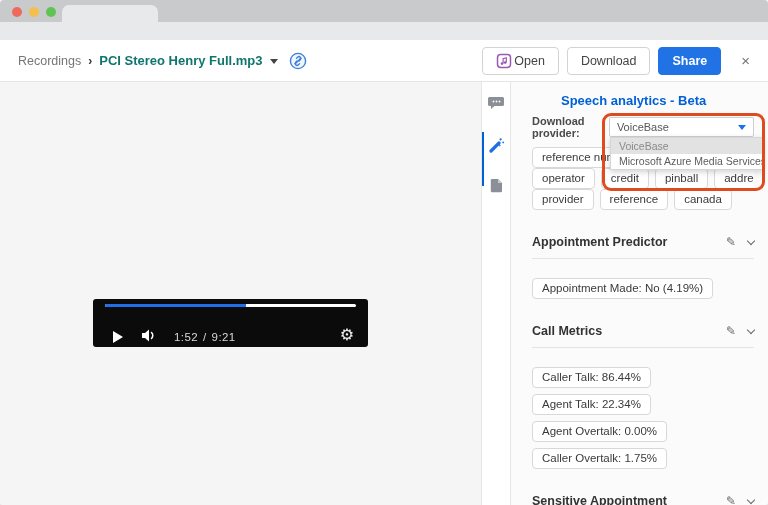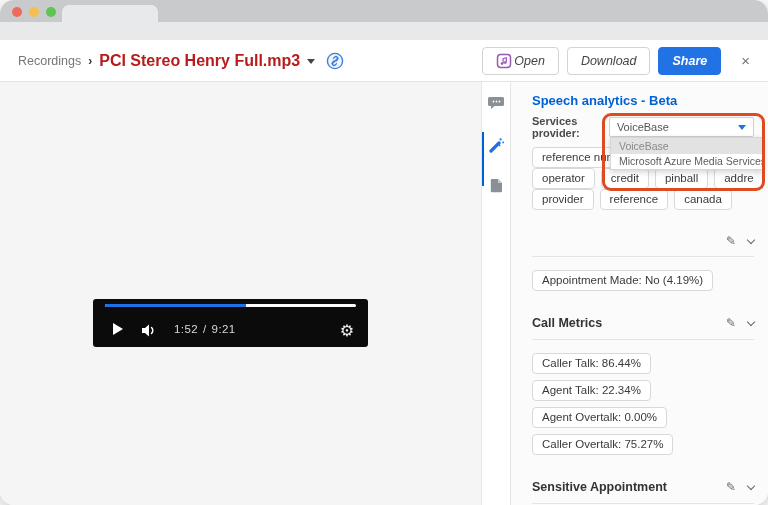--- a/index.html
+++ b/index.html
@@ -1,64 +1,64 @@
 <!DOCTYPE html>
 <html><head>
 <meta charset="utf-8">
 <style>
   * { margin:0; padding:0; box-sizing:border-box; }
   html,body { width:768px; height:505px; background:#fff; font-family:"Liberation Sans","DejaVu Sans",sans-serif; }
-  .window { position:relative; width:768px; height:505px; border-radius:14px; overflow:hidden;
+  .window { position:relative; width:768px; height:505px; border-radius:4px; overflow:hidden;
             box-shadow:0 4px 18px rgba(0,0,0,.25); background:#fff; }
 
   
   .titlebar { height:22px; background:#c9cacb; position:relative; }
   .traffic { position:absolute; top:7px; left:12px; display:flex; gap:7px; }
   .dot { width:10px; height:10px; border-radius:50%; }
   .dot.red{ background:#ee6a5e; } .dot.yellow{ background:#f4bf4f; } .dot.green{ background:#5ec454; }
   .tab { position:absolute; left:62px; bottom:0; width:96px; height:17px; background:#e8e9ea; border-radius:7px 7px 0 0; }
   .toolbar { height:18px; background:#e8e9ea; }
 
   
   .header { height:42px; background:#fff; border-bottom:1px solid #e5e5e5; display:flex; align-items:center; padding:0 14px 0 18px; }
   .crumb { display:flex; align-items:center; gap:7px; font-size:12.5px; }
   .crumb-root { color:#767676; }
   .crumb-sep { color:#333; font-weight:bold; font-size:12px; }
-  .crumb-file { color:#b91c1c; font-weight:bold; font-size:16px; }
+  .crumb-file { color:#0f766e; font-weight:bold; font-size:13px; }
   .caret-down { width:0; height:0; border-left:4px solid transparent; border-right:4px solid transparent; border-top:5px solid #444; margin-top:2px; }
   .link-badge { margin-left:4px; display:inline-flex; }
   .actions { margin-left:auto; display:flex; align-items:center; gap:8px; }
   .btn { height:28px; display:inline-flex; align-items:center; gap:2px; padding:0 13px; background:#fff;
-         border:1px solid #d3d3d3; border-radius:4px; font-size:12.5px; color:#444; cursor:pointer;font-style:italic; }
+         border:1px solid #d3d3d3; border-radius:4px; font-size:12.5px; color:#444; cursor:pointer; }
   .btn.primary { background:#2172e5; border-color:#2172e5; color:#fff; font-weight:bold; }
   .close-x { margin-left:8px; font-size:15px; color:#767676; cursor:pointer; padding:2px 4px; }
 
   
   .body { display:flex; height:423px; }
   .preview { flex:1; background:#f5f5f5; position:relative; }
 
   
   .player { position:absolute; left:93px; top:217px; width:275px; height:48px; background:#0b0b0b; border-radius:3px; padding:5px 12px 0; }
   .track { height:3px; background:#fdfdfd; border-radius:2px; overflow:hidden; cursor:pointer; }
   .track .fill { height:100%; width:56%; background:#1f6fe8; }
-  .controls { display:flex; align-items:flex-start; height:36px; padding:16px 2px 0 8px; }
+  .controls { display:flex; align-items:flex-end; height:36px; padding:16px 2px 0 8px; }
   .play-tri { width:0; height:0; border-top:6px solid transparent; border-bottom:6px solid transparent; border-left:10px solid #fff; cursor:pointer; }
   .vol { margin-left:18px; cursor:pointer; display:flex; }
   .time { margin-left:16px; color:#d8d8d8; font-size:11.5px; letter-spacing:.4px; display:flex; gap:5px; }
   .gear { margin-left:auto; color:#ededed; font-size:16px; line-height:16px; cursor:pointer; }
 
   
   .strip { width:30px; background:#fff; border-left:1px solid #e6e6e6; border-right:1px solid #e6e6e6;
            display:flex; flex-direction:column; align-items:center; padding-top:13px; gap:25px; position:relative; }
   .active-bar { position:absolute; left:0; top:50px; width:2px; height:54px; background:#0061d5; }
   .strip .sicon { cursor:pointer; display:flex; }
 
   
   .panel { width:257px; background:#fbfbfc; padding:10px 14px 0 21px; position:relative; }
-  .panel-title { color:#0061d5; font-size:13px; font-weight:bold; margin-top:1px; }
+  .panel-title { color:#0061d5; font-size:13px; font-weight:bold; margin-top:1px;margin-left:29px; }
 
   .provider-row { position:relative; display:flex; align-items:center; margin-top:9px; height:20px; }
   .provider-label { font-size:11px; font-weight:bold; color:#4a4a4a; width:78px; }
   .select { width:147px; height:20px; background:#fff; border:1px solid #cfcfcf; border-radius:2px;
             display:flex; align-items:center; padding:0 7px; font-size:11px; color:#555; cursor:pointer; }
   .select .blue-caret { margin-left:auto; width:0; height:0; border-left:4px solid transparent; border-right:4px solid transparent; border-top:5px solid #1a73e8; }
   .menu { position:absolute; left:78px; top:20px; width:153px; background:#fff; border:1px solid #d6d6d6;
           box-shadow:0 2px 6px rgba(0,0,0,.18); z-index:5; }
   .opt { font-size:10.5px; color:#5c5c5c; padding:3px 8px; height:15.5px; line-height:10px; display:flex; align-items:center; cursor:pointer; white-space:nowrap; overflow:hidden; }
   .opt.sel { background:#e2e2e2; color:#8a8a8a; }
@@ -68,21 +68,21 @@
   .chip-row { display:flex; gap:6px; margin-top:0; overflow:hidden; white-space:nowrap; }
   .chip-row.first { margin-top:10px; }
   .chip { background:#fff; border:1px solid #d8d8d8; border-radius:4px; padding:3px 9px; font-size:11.5px; color:#3a3a3a; cursor:pointer; line-height:13px; white-space:nowrap; }
 
   .section { margin-top:25px; }
   .sec-head { display:flex; align-items:center; border-bottom:1px solid #e4e4e4; padding-bottom:9px; }
   .sec-title { font-size:12.5px; font-weight:bold; color:#333; }
   .sec-icons { margin-left:auto; display:flex; align-items:center; gap:12px; }
   .pencil { font-size:12px; color:#666; cursor:pointer; line-height:12px; }
   .chev { width:6px; height:6px; border-right:1.5px solid #666; border-bottom:1.5px solid #666; transform:rotate(45deg); margin-top:-3px; cursor:pointer; }
-  .sec-chips { display:flex; flex-wrap:wrap; gap:6px; margin-top:13px; }
+  .sec-chips { display:flex; flex-wrap:wrap; gap:6px; margin-top:19px; }
 </style>
 </head>
 <body>
 
 <div class="window">
 
   <div class="titlebar">
     <div class="traffic">
       <span class="dot red"></span>
       <span class="dot yellow"></span>
@@ -177,21 +177,21 @@
           <path d="M2 1 h6 l4 4 v8 a1.2 1.2 0 0 1 -1.2 1.2 H2 A1.2 1.2 0 0 1 .8 13 V2.2 A1.2 1.2 0 0 1 2 1z" fill="#8a9096"></path>
           <path d="M8 1 v4 h4" fill="#c6cacd"></path>
         </svg>
       </span>
     </div>
 
     <div class="panel">
       <div class="panel-title">Speech analytics - Beta</div>
 
       <div class="provider-row">
-        <span class="provider-label">Services provider:</span>
+        <span class="provider-label">Download provider:</span>
         <span class="select">
           <span>VoiceBase</span>
           <span class="blue-caret"></span>
         </span>
         <div class="menu">
           <div class="opt sel">VoiceBase</div>
           <div class="opt">Microsoft Azure Media Services</div>
         </div>
         <div class="annotation"></div>
       </div>
@@ -206,20 +206,21 @@
         <span class="chip">address</span>
       </div>
       <div class="chip-row">
         <span class="chip">provider</span>
         <span class="chip">reference</span>
         <span class="chip">canada</span>
       </div>
 
       <div class="section">
         <div class="sec-head">
+          <span class="sec-title">Appointment Predictor</span>
           <span class="sec-icons">
             <span class="pencil">✎</span>
             <span class="chev"></span>
           </span>
         </div>
         <div class="sec-chips">
           <span class="chip">Appointment Made: No (4.19%)</span>
         </div>
       </div>
 
@@ -228,21 +229,21 @@
           <span class="sec-title">Call Metrics</span>
           <span class="sec-icons">
             <span class="pencil">✎</span>
             <span class="chev"></span>
           </span>
         </div>
         <div class="sec-chips">
           <span class="chip">Caller Talk: 86.44%</span>
           <span class="chip">Agent Talk: 22.34%</span>
           <span class="chip">Agent Overtalk: 0.00%</span>
-          <span class="chip">Caller Overtalk: 75.27%</span>
+          <span class="chip">Caller Overtalk: 1.75%</span>
         </div>
       </div>
 
       <div class="section">
         <div class="sec-head">
           <span class="sec-title">Sensitive Appointment</span>
           <span class="sec-icons">
             <span class="pencil">✎</span>
             <span class="chev"></span>
           </span>

